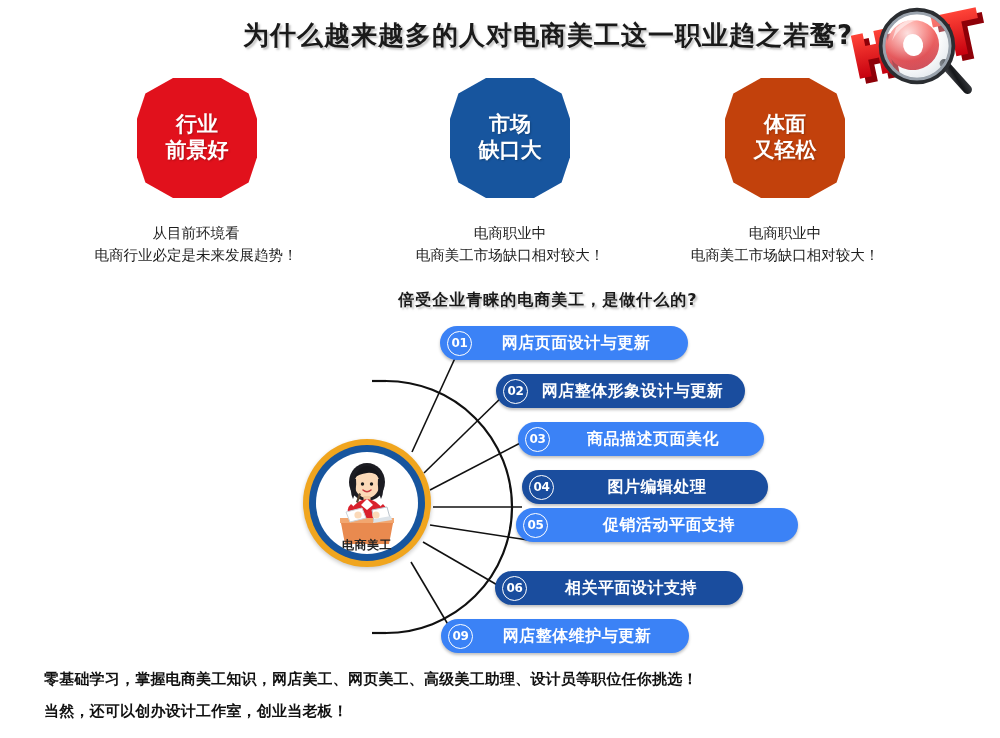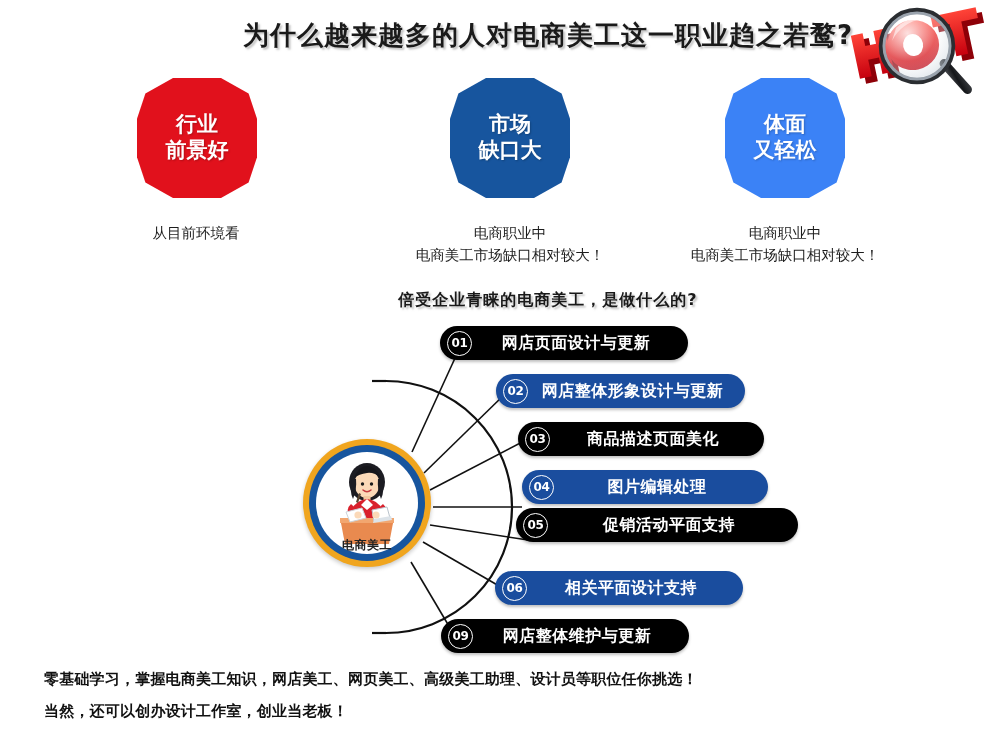--- a/index.html
+++ b/index.html
@@ -45,21 +45,21 @@
       93% 87%, 70% 100%, 30% 100%, 7% 87%, 0% 66%,
       0% 34%, 7% 13%);
     color:#fff;
     font-weight:bold;
     font-size:21px;
     line-height:1.22;
     text-shadow:1px 1px 2px rgba(0,0,0,.22);
   }
   .poly.red{background:#E1111C;}
   .poly.blue{background:#17559E;}
-  .poly.amber{background:#3b82f6;}
+  .poly.amber{background:#c2410c;}
 
   .cap{
     margin-top:24px;
     font-family:"DejaVu Serif","Liberation Serif",serif;
     font-size:14.5px;
     color:#1d1d1d;
     line-height:1.55;
     white-space:nowrap;
   }
   #col1 .cap{margin-left:-2px;}
@@ -71,21 +71,21 @@
 
   .pill{
     position:absolute;
     height:34px;
     border-radius:17px;
     display:flex;align-items:center;
     box-shadow:0 2px 3px rgba(0,0,0,.25);
     box-sizing:border-box;
     padding-left:7px;padding-right:14px;
   }
-  .pill.amber{background:#000000;}
+  .pill.amber{background:#3b82f6;}
   .pill.blue{background:#1A4D9E;}
   .pill .num{
     width:23px;height:23px;flex:0 0 23px;
     border-radius:50%;
     border:1.6px solid #ffffff;
     color:#ffffff;
     font-size:12px;font-weight:bold;
     display:flex;align-items:center;justify-content:center;
     margin-right:6px;
     letter-spacing:-.3px;
@@ -191,20 +191,21 @@
     </svg>
   </div>
 
   <div class="badge-col" id="col1">
     <div class="poly red">
       <div>行业</div>
       <div>前景好</div>
     </div>
     <div class="cap">
       <div>从目前环境看</div>
+      <div>电商行业必定是未来发展趋势！</div>
     </div>
   </div>
 
   <div class="badge-col" id="col2">
     <div class="poly blue">
       <div>市场</div>
       <div>缺口大</div>
     </div>
     <div class="cap">
       <div>电商职业中</div>

